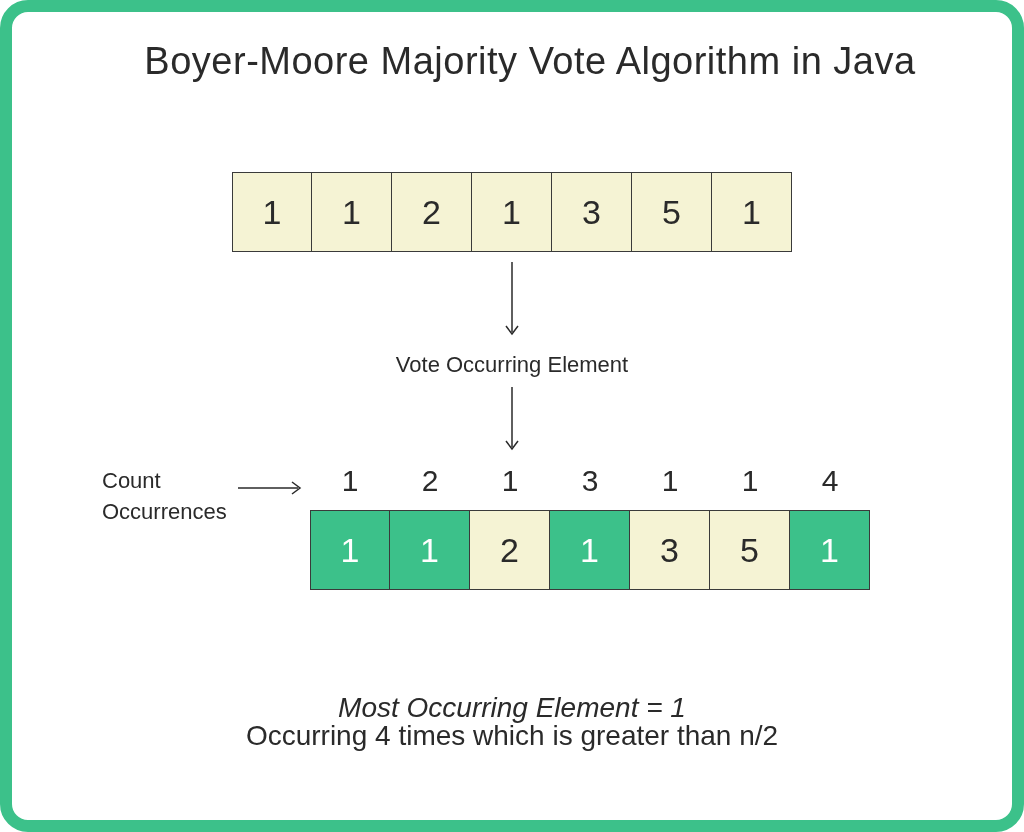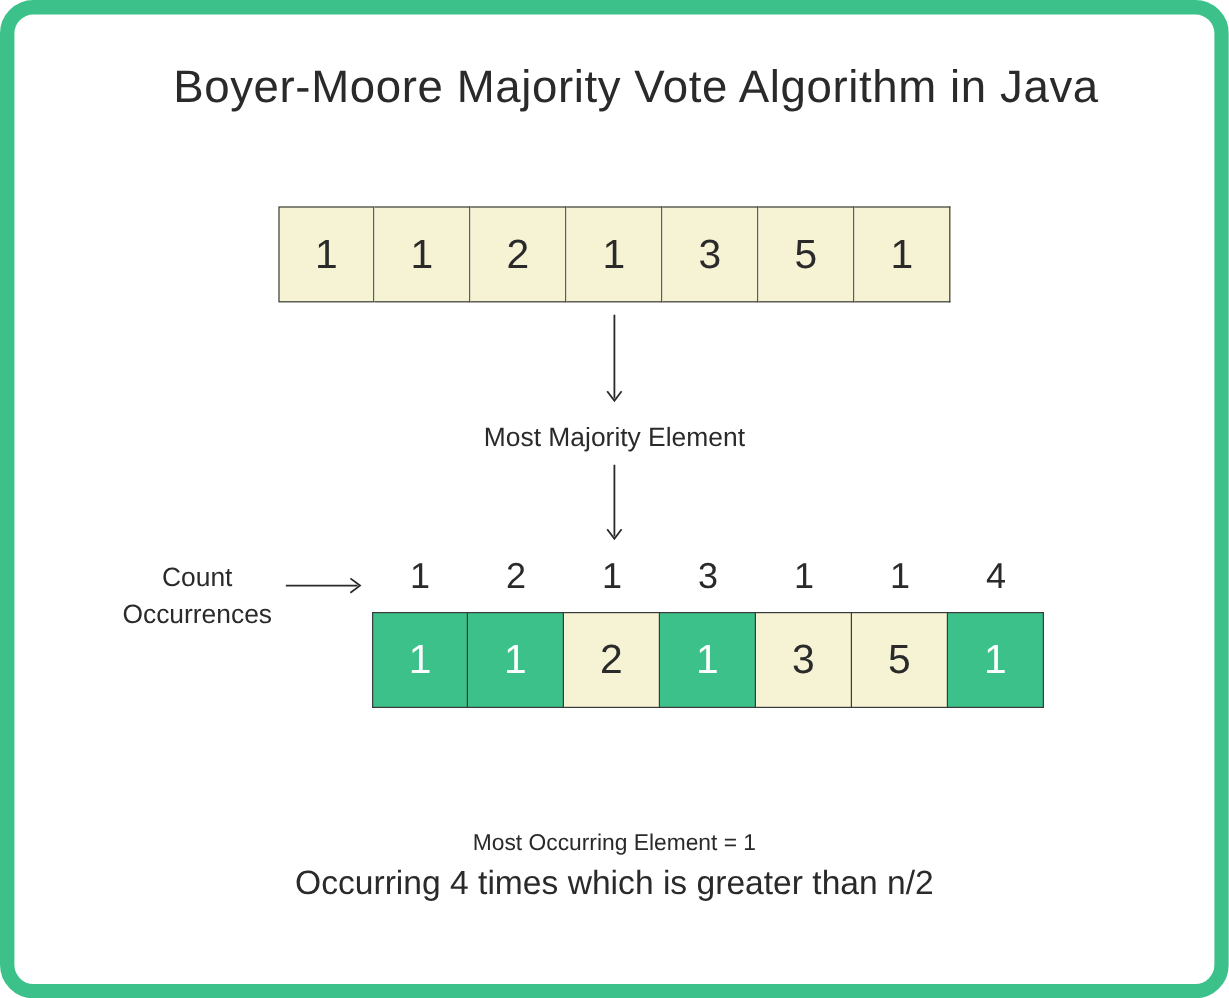--- a/index.html
+++ b/index.html
@@ -15,21 +15,21 @@
     border-radius: 28px;
     background: #fff;
     position: relative;
     overflow: hidden;
   }
   .title {
     font-size: 38px;
     font-weight: 400;
     color: #2a2a2a;
     text-align: center;
-    margin-top: 40px;
+    margin-top: 28px;
     letter-spacing: 0.5px;
     padding-left: 36px;
   }
   .arr1-wrap {
     position: absolute;
     top: 160px;
     left: 50%;
     transform: translateX(-50%);
     display: flex;
   }
@@ -83,36 +83,36 @@
     top: 498px;
     left: 298px;
     display: flex;
   }
   .side-label {
     position: absolute;
     top: 454px;
     left: 90px;
     font-size: 22px;
     color: #2a2a2a;
-    text-align: center;
     line-height: 1.4;
   }
   .side-arrow {
     position: absolute;
     top: 466px;
     left: 226px;
   }
   .result1 {
     position: absolute;
     top: 680px;
     left: 50%;
     transform: translateX(-50%);
-    font-size: 19px;
+    font-size: 28px;
     color: #2a2a2a;
     white-space: nowrap;
+    font-style: italic;
   }
   .result2 {
     position: absolute;
     top: 708px;
     left: 50%;
     transform: translateX(-50%);
     font-size: 28px;
     color: #2a2a2a;
     white-space: nowrap;
   }
@@ -132,21 +132,21 @@
     <div class="cell cream">3</div>
     <div class="cell cream">5</div>
     <div class="cell cream">1</div>
   </div>
 
   <svg class="arrow-down1" width="20" height="80">
     <line x1="10" y1="0" x2="10" y2="70" stroke="#2a2a2a" stroke-width="1.5"></line>
     <polyline points="4,64 10,72 16,64" fill="none" stroke="#2a2a2a" stroke-width="1.5"></polyline>
   </svg>
 
-  <div class="mid-label">Most Majority Element</div>
+  <div class="mid-label">Vote Occurring Element</div>
 
   <svg class="arrow-down2" width="20" height="70">
     <line x1="10" y1="0" x2="10" y2="60" stroke="#2a2a2a" stroke-width="1.5"></line>
     <polyline points="4,54 10,62 16,54" fill="none" stroke="#2a2a2a" stroke-width="1.5"></polyline>
   </svg>
 
   <div class="side-label">
     <span>Count</span><br>
     <span>Occurrences</span>
   </div>

